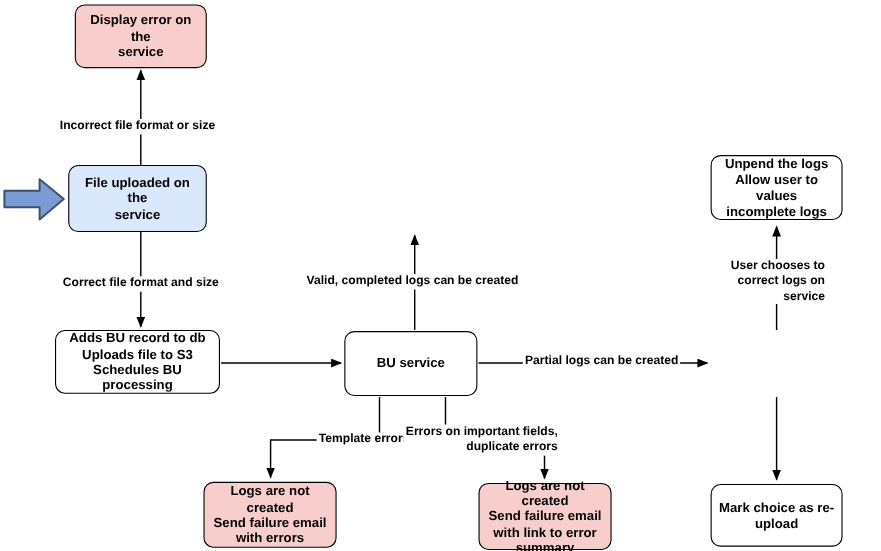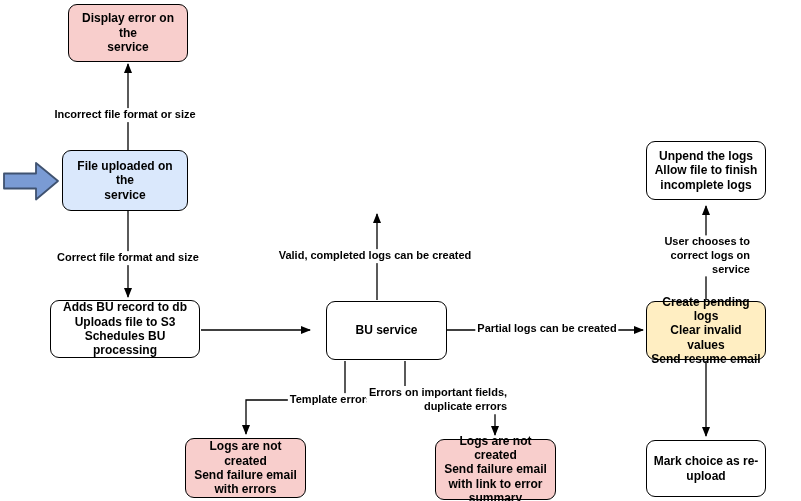--- a/index.html
+++ b/index.html
@@ -85,27 +85,24 @@
     </g>
   </svg>
 
   <div class="node" id="n-display-error" style="background-color: rgb(248, 206, 204);">Display error on the
 service</div>
   <div class="node" id="n-file-uploaded" style="background-color: rgb(218, 232, 252);">File uploaded on the
 service</div>
   <div class="node" id="n-adds-bu" style="background-color: rgb(255, 255, 255);">Adds BU record to db
 Uploads file to S3
 Schedules BU processing</div>
-  <div class="node" id="n-bu-service" style="background-color: rgb(255, 255, 255); margin-left: 13px;">BU service</div>
+  <div class="node" id="n-bu-service" style="background-color: rgb(255, 255, 255);">BU service</div>
   <div class="node" id="n-unpend" style="background-color: rgb(255, 255, 255);">Unpend the logs
-Allow file to finish
+Allow user to values
 incomplete logs</div>
-  <div class="node" id="n-create-pending" style="background-color: rgb(255, 238, 194);">Create pending logs
-Clear invalid values
-Send resume email</div>
   <div class="node" id="n-mark-choice" style="background-color: rgb(255, 255, 255);">Mark choice as re-
 upload</div>
   <div class="node" id="n-logs-fail-1" style="background-color: rgb(248, 206, 204);">Logs are not created
 Send failure email
 with errors</div>
   <div class="node" id="n-logs-fail-2" style="background-color: rgb(248, 206, 204);">Logs are not created
 Send failure email
 with link to error
 summary</div>
 

